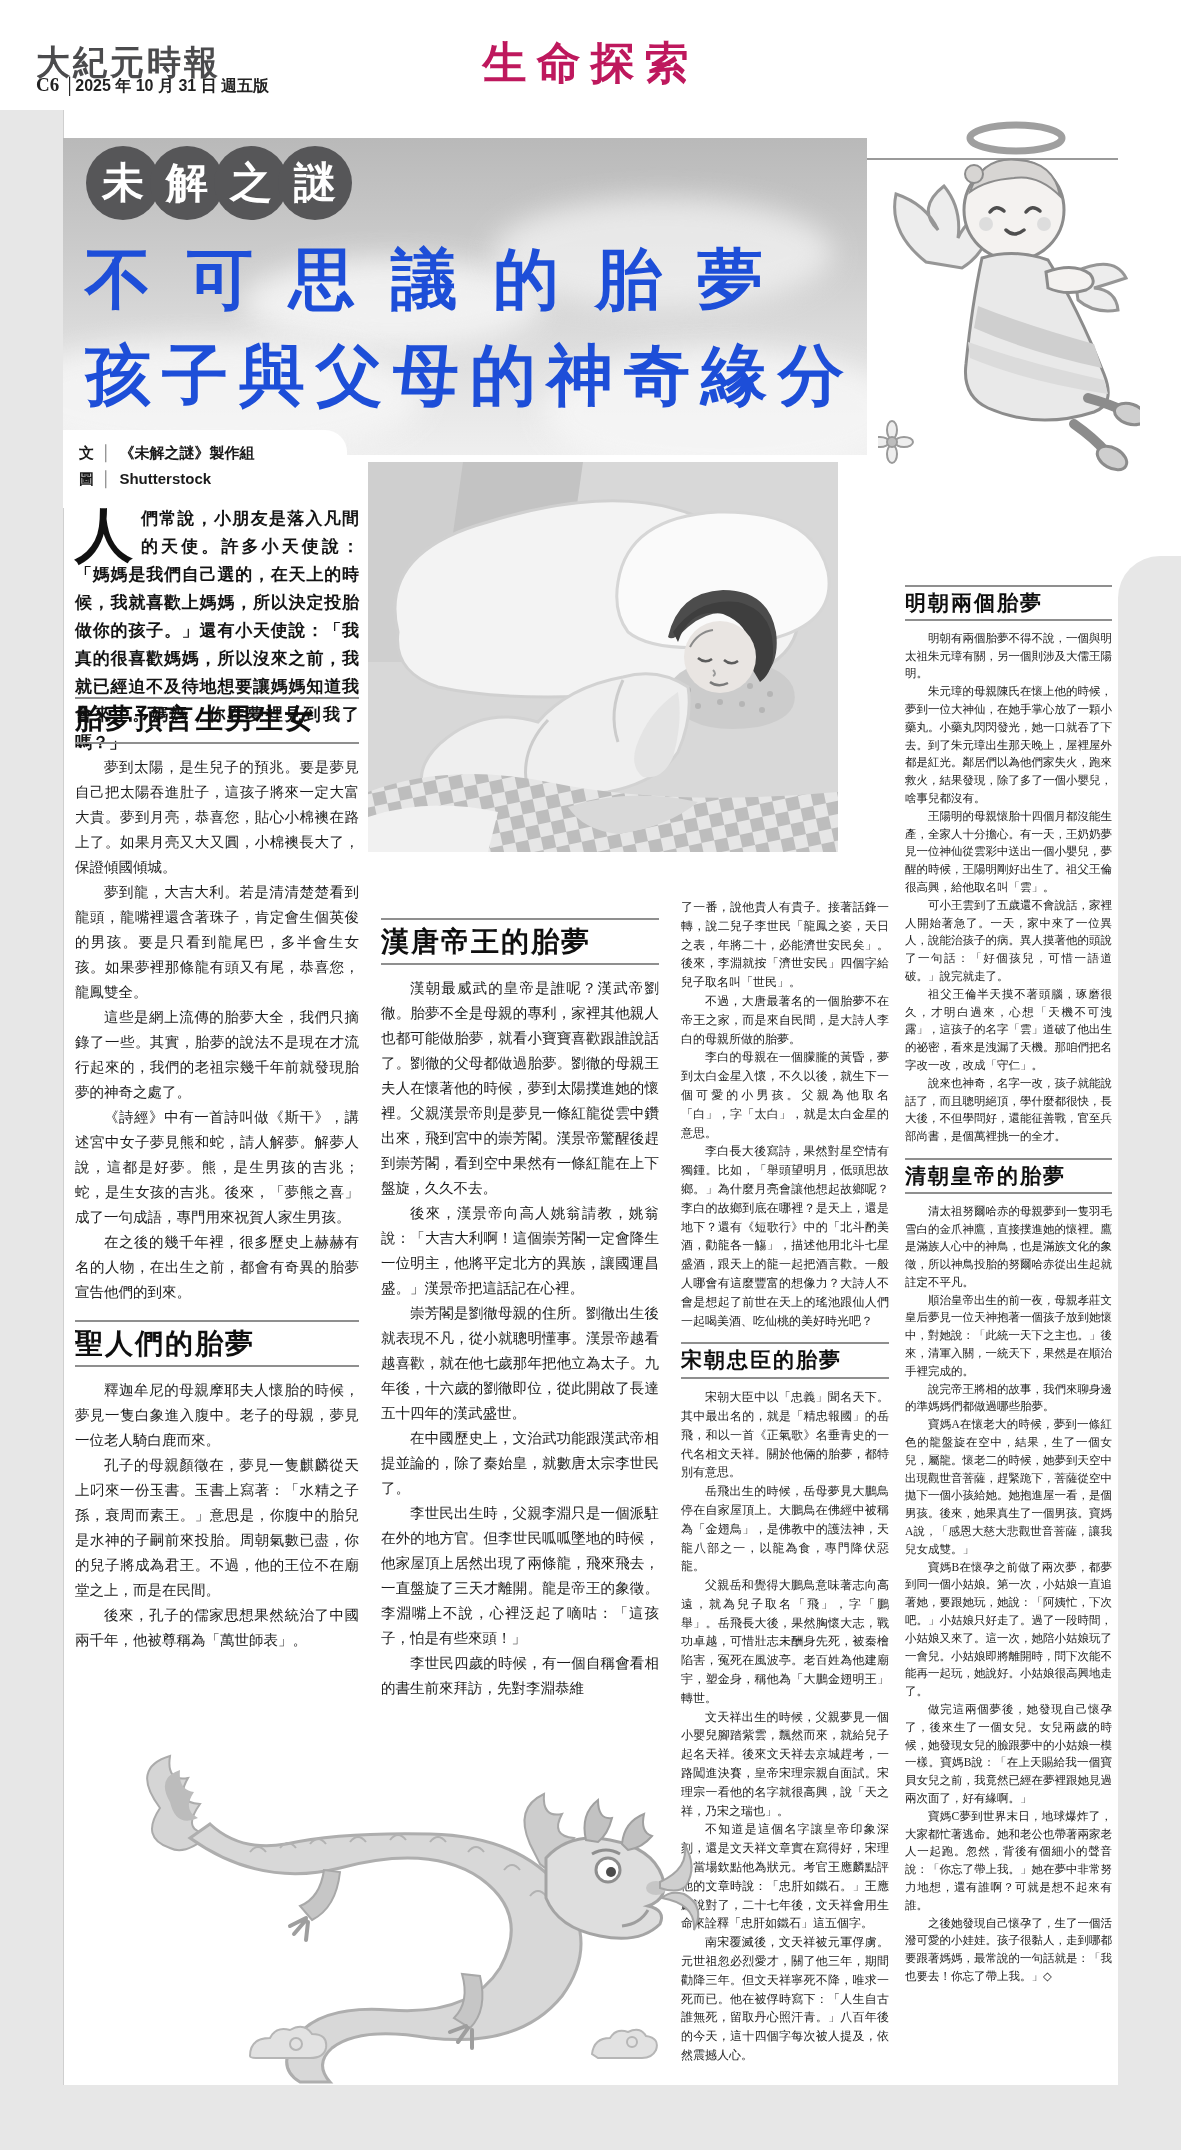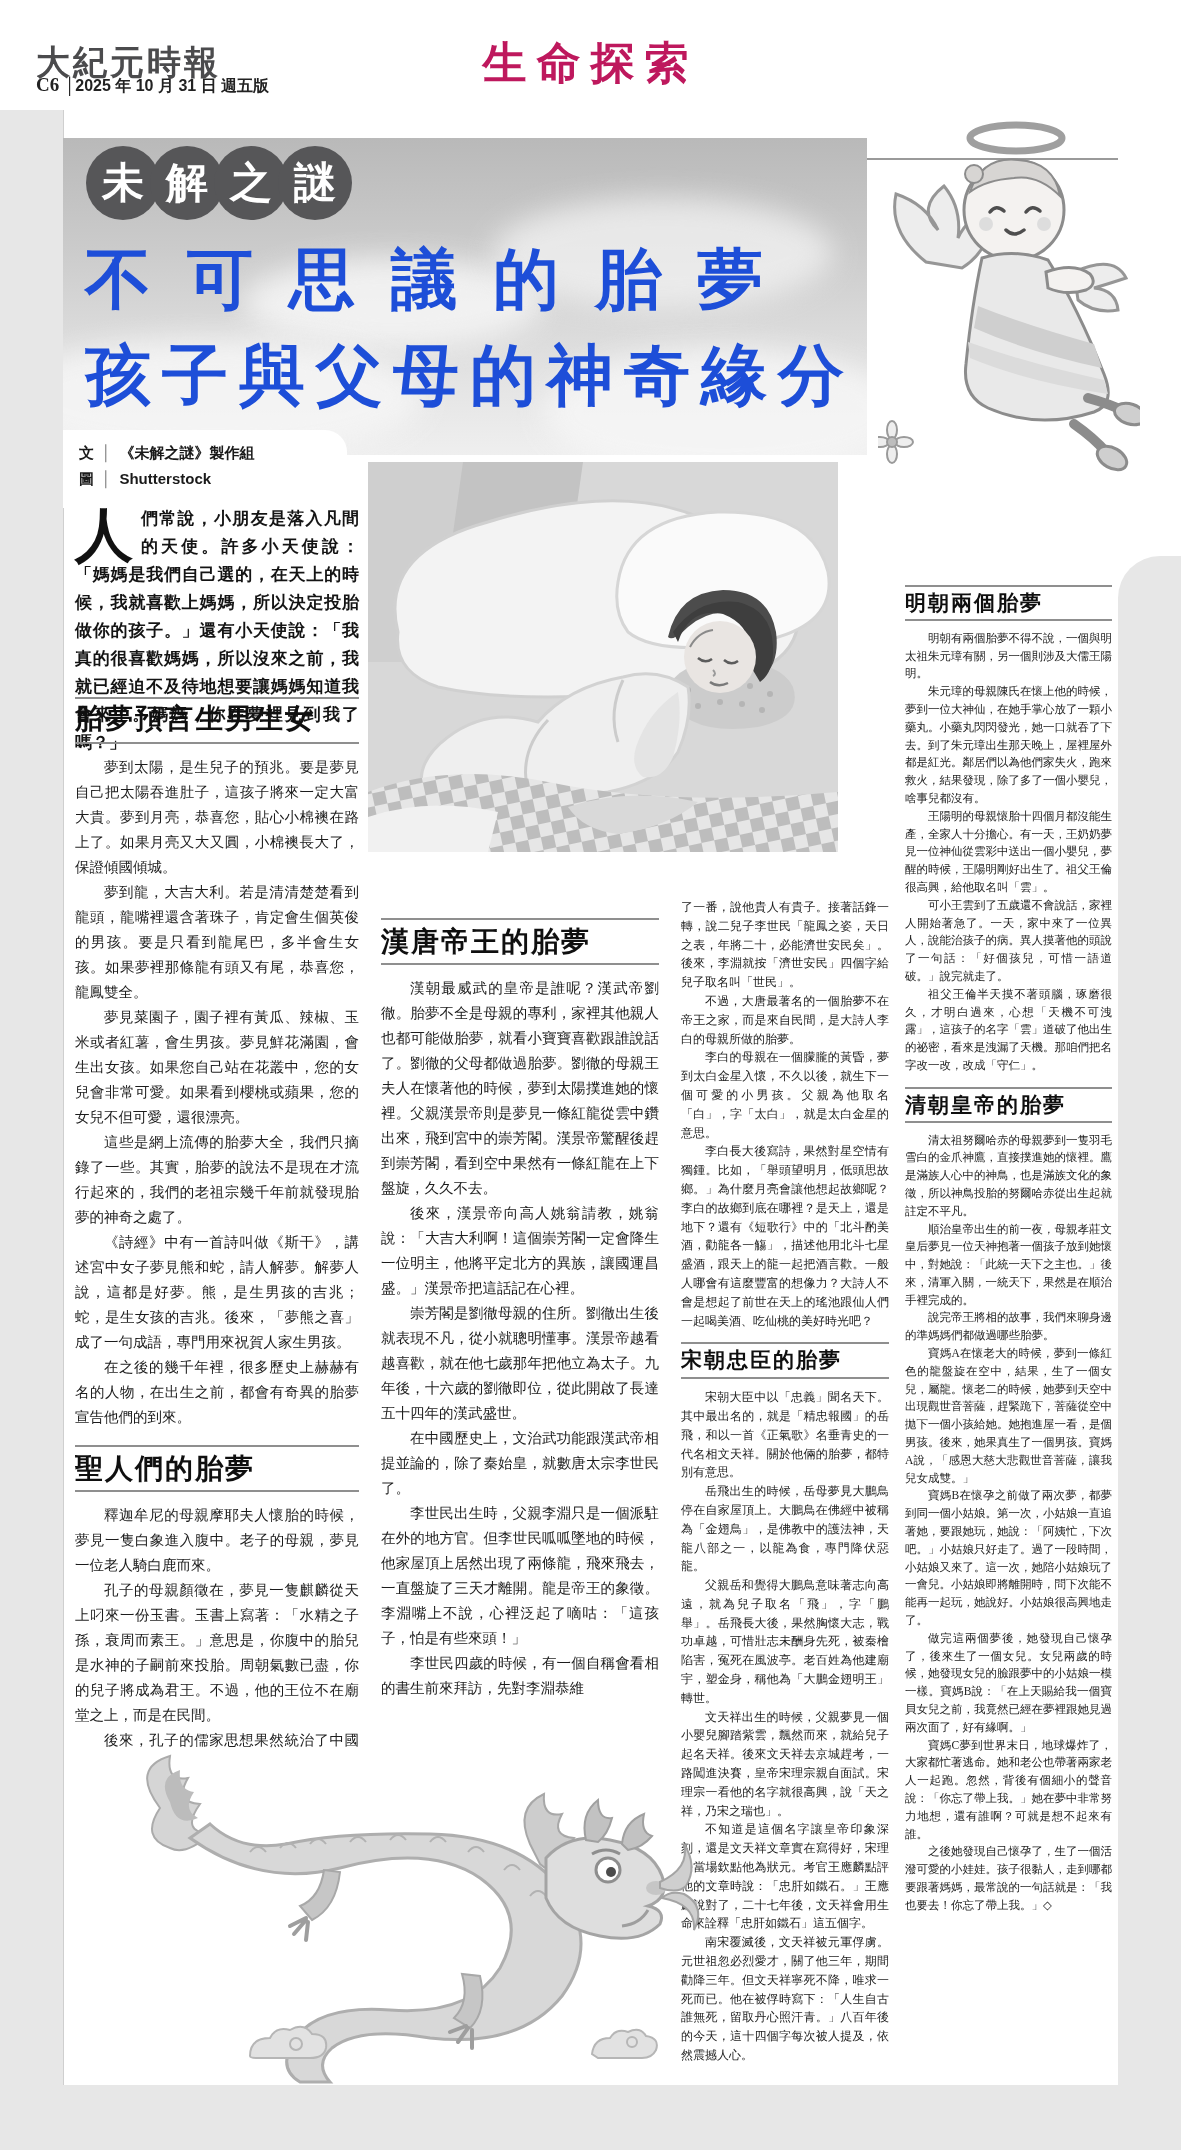--- a/index.html
+++ b/index.html
@@ -202,21 +202,20 @@
           <ellipse cx="12" cy="0" rx="9" ry="5"></ellipse>
         <circle cx="0" cy="0" r="5" fill="#bdbdbd"></circle>
       </g>
     </svg>
   </div>
 
   <div id="col1" class="col">
       <div class="sec-head">胎夢預言生男生女</div>
       <p class="body-p">夢到太陽，是生兒子的預兆。要是夢見自己把太陽吞進肚子，這孩子將來一定大富大貴。夢到月亮，恭喜您，貼心小棉襖在路上了。如果月亮又大又圓，小棉襖長大了，保證傾國傾城。</p>
       <p class="body-p">夢到龍，大吉大利。若是清清楚楚看到龍頭，龍嘴裡還含著珠子，肯定會生個英俊的男孩。要是只看到龍尾巴，多半會生女孩。如果夢裡那條龍有頭又有尾，恭喜您，龍鳳雙全。</p>
-      <p class="body-p">夢見菜園子，園子裡有黃瓜、辣椒、玉米或者紅薯，會生男孩。夢見鮮花滿園，會生出女孩。如果您自己站在花叢中，您的女兒會非常可愛。如果看到櫻桃或蘋果，您的女兒不但可愛，還很漂亮。</p>
       <p class="body-p">這些是網上流傳的胎夢大全，我們只摘錄了一些。其實，胎夢的說法不是現在才流行起來的，我們的老祖宗幾千年前就發現胎夢的神奇之處了。</p>
       <p class="body-p">《詩經》中有一首詩叫做《斯干》，講述宮中女子夢見熊和蛇，請人解夢。解夢人說，這都是好夢。熊，是生男孩的吉兆；蛇，是生女孩的吉兆。後來，「夢熊之喜」成了一句成語，專門用來祝賀人家生男孩。</p>
       <p class="body-p">在之後的幾千年裡，很多歷史上赫赫有名的人物，在出生之前，都會有奇異的胎夢宣告他們的到來。</p>
       <div class="sec-head">聖人們的胎夢</div>
       <p class="body-p">釋迦牟尼的母親摩耶夫人懷胎的時候，夢見一隻白象進入腹中。老子的母親，夢見一位老人騎白鹿而來。</p>
       <p class="body-p">孔子的母親顏徵在，夢見一隻麒麟從天上叼來一份玉書。玉書上寫著：「水精之子孫，衰周而素王。」意思是，你腹中的胎兒是水神的子嗣前來投胎。周朝氣數已盡，你的兒子將成為君王。不過，他的王位不在廟堂之上，而是在民間。</p>
       <p class="body-p">後來，孔子的儒家思想果然統治了中國兩千年，他被尊稱為「萬世師表」。</p>
     </div>
   <div id="col2" class="col">
       <div class="sec-head">漢唐帝王的胎夢</div>
@@ -240,20 +239,21 @@
       <p class="body-p">不知道是這個名字讓皇帝印象深刻，還是文天祥文章實在寫得好，宋理宗當場欽點他為狀元。考官王應麟點評他的文章時說：「忠肝如鐵石。」王應麟說對了，二十七年後，文天祥會用生命來詮釋「忠肝如鐵石」這五個字。</p>
       <p class="body-p">南宋覆滅後，文天祥被元軍俘虜。元世祖忽必烈愛才，關了他三年，期間勸降三年。但文天祥寧死不降，唯求一死而已。他在被俘時寫下：「人生自古誰無死，留取丹心照汗青。」八百年後的今天，這十四個字每次被人提及，依然震撼人心。</p>
     </div>
   <div id="col4" class="col">
       <div class="sec-head">明朝兩個胎夢</div>
       <p class="body-p">明朝有兩個胎夢不得不說，一個與明太祖朱元璋有關，另一個則涉及大儒王陽明。</p>
       <p class="body-p">朱元璋的母親陳氏在懷上他的時候，夢到一位大神仙，在她手掌心放了一顆小藥丸。小藥丸閃閃發光，她一口就吞了下去。到了朱元璋出生那天晚上，屋裡屋外都是紅光。鄰居們以為他們家失火，跑來救火，結果發現，除了多了一個小嬰兒，啥事兒都沒有。</p>
       <p class="body-p">王陽明的母親懷胎十四個月都沒能生產，全家人十分擔心。有一天，王奶奶夢見一位神仙從雲彩中送出一個小嬰兒，夢醒的時候，王陽明剛好出生了。祖父王倫很高興，給他取名叫「雲」。</p>
       <p class="body-p">可小王雲到了五歲還不會說話，家裡人開始著急了。一天，家中來了一位異人，說能治孩子的病。異人摸著他的頭說了一句話：「好個孩兒，可惜一語道破。」說完就走了。</p>
       <p class="body-p">祖父王倫半天摸不著頭腦，琢磨很久，才明白過來，心想「天機不可洩露」，這孩子的名字「雲」道破了他出生的祕密，看來是洩漏了天機。那咱們把名字改一改，改成「守仁」。</p>
+      <p class="body-p">說來也神奇，名字一改，孩子就能說話了，而且聰明絕頂，學什麼都很快，長大後，不但學問好，還能征善戰，官至兵部尚書，是個萬裡挑一的全才。</p>
       <div class="sec-head">清朝皇帝的胎夢</div>
       <p class="body-p">清太祖努爾哈赤的母親夢到一隻羽毛雪白的金爪神鷹，直接撲進她的懷裡。鷹是滿族人心中的神鳥，也是滿族文化的象徵，所以神鳥投胎的努爾哈赤從出生起就註定不平凡。</p>
       <p class="body-p">順治皇帝出生的前一夜，母親孝莊文皇后夢見一位天神抱著一個孩子放到她懷中，對她說：「此統一天下之主也。」後來，清軍入關，一統天下，果然是在順治手裡完成的。</p>
       <p class="body-p">說完帝王將相的故事，我們來聊身邊的準媽媽們都做過哪些胎夢。</p>
       <p class="body-p">寶媽A在懷老大的時候，夢到一條紅色的龍盤旋在空中，結果，生了一個女兒，屬龍。懷老二的時候，她夢到天空中出現觀世音菩薩，趕緊跪下，菩薩從空中拋下一個小孩給她。她抱進屋一看，是個男孩。後來，她果真生了一個男孩。寶媽A說，「感恩大慈大悲觀世音菩薩，讓我兒女成雙。」</p>
       <p class="body-p">寶媽B在懷孕之前做了兩次夢，都夢到同一個小姑娘。第一次，小姑娘一直追著她，要跟她玩，她說：「阿姨忙，下次吧。」小姑娘只好走了。過了一段時間，小姑娘又來了。這一次，她陪小姑娘玩了一會兒。小姑娘即將離開時，問下次能不能再一起玩，她說好。小姑娘很高興地走了。</p>
       <p class="body-p">做完這兩個夢後，她發現自己懷孕了，後來生了一個女兒。女兒兩歲的時候，她發現女兒的臉跟夢中的小姑娘一模一樣。寶媽B說：「在上天賜給我一個寶貝女兒之前，我竟然已經在夢裡跟她見過兩次面了，好有緣啊。」 </p>
       <p class="body-p">寶媽C夢到世界末日，地球爆炸了，大家都忙著逃命。她和老公也帶著兩家老人一起跑。忽然，背後有個細小的聲音說：「你忘了帶上我。」她在夢中非常努力地想，還有誰啊？可就是想不起來有誰。</p>
       <p class="body-p">之後她發現自己懷孕了，生了一個活潑可愛的小娃娃。孩子很黏人，走到哪都要跟著媽媽，最常說的一句話就是：「我也要去！你忘了帶上我。」◇</p>
     </div>

